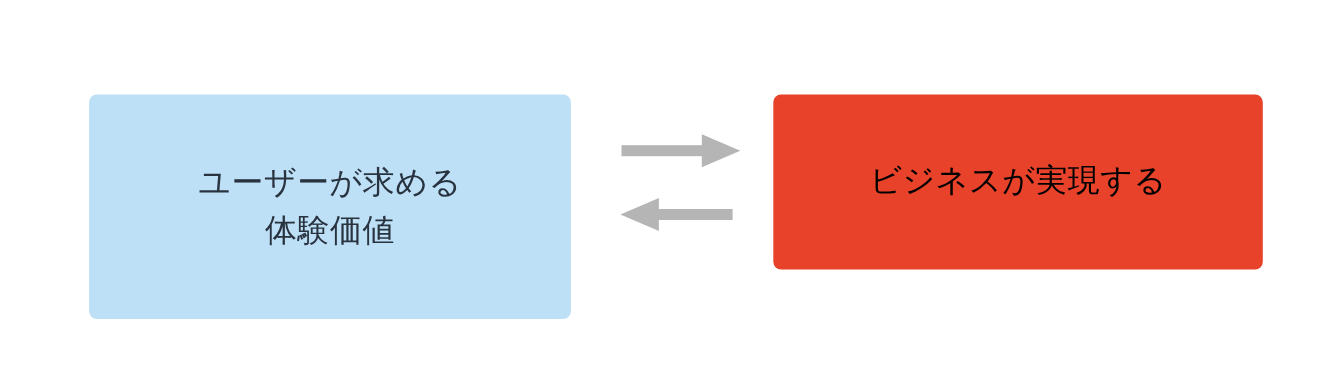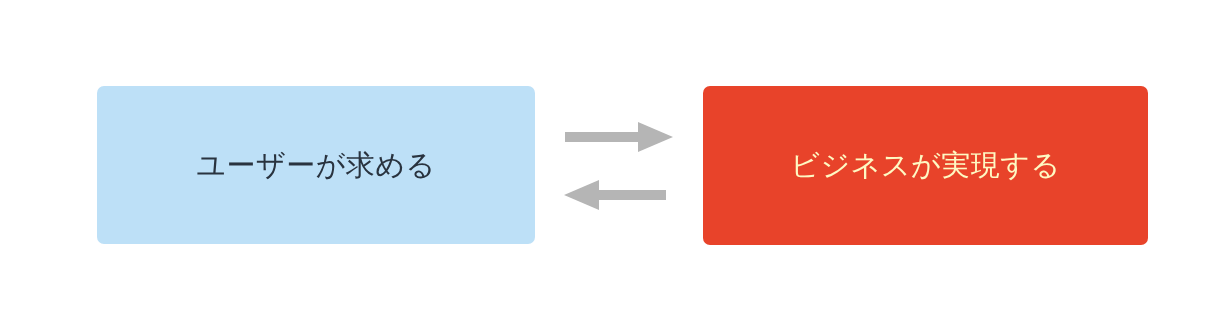--- a/index.html
+++ b/index.html
@@ -29,35 +29,35 @@
     justify-content: center;
     border-radius: 7px;
     text-align: center;
     line-height: 1.52;
     letter-spacing: 0.5px;
     font-size: 29px;
     font-weight: 400;
   }
 
   #user-value-box {
-    left: 97px;
+    left: 81px;
     top: 86px;
     width: 438px;
-    height: 158px;
+    height: 204px;
     background: #bde0f7;
     color: #29333f;
   }
 
   #business-value-box {
     left: 703px;
     top: 86px;
     width: 445px;
     height: 159px;
     background: #e8432a;
-    color: #fef9c3;
+    color: #000000;
   }
 
   .box-line {
     display: block;
     white-space: nowrap;
   }
 
   .arrow-layer {
     position: absolute;
     left: 0;
@@ -86,20 +86,21 @@
     height: 34px;
   }
 </style>
 </head>
 <body>
 
 <div id="diagram-canvas">
 
   <div class="value-box" id="user-value-box">
     <span class="box-line">ユーザーが求める</span>
+    <span class="box-line">体験価値</span>
   </div>
 
   <div class="value-box" id="business-value-box">
     <span class="box-line">ビジネスが実現する</span>
   </div>
 
   <svg class="arrow-layer" width="1206" height="336" viewBox="0 0 1206 336">
     <g>
       <rect x="565" y="132" width="78" height="10" fill="#b5b5b5"></rect>
       <polygon points="638,122 673,137 638,152" fill="#b5b5b5"></polygon>

